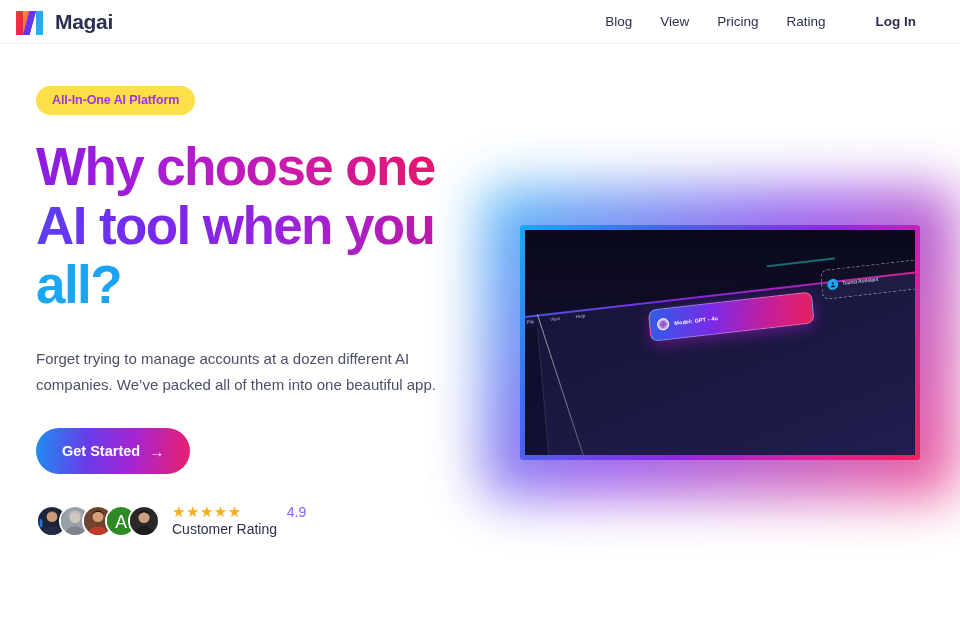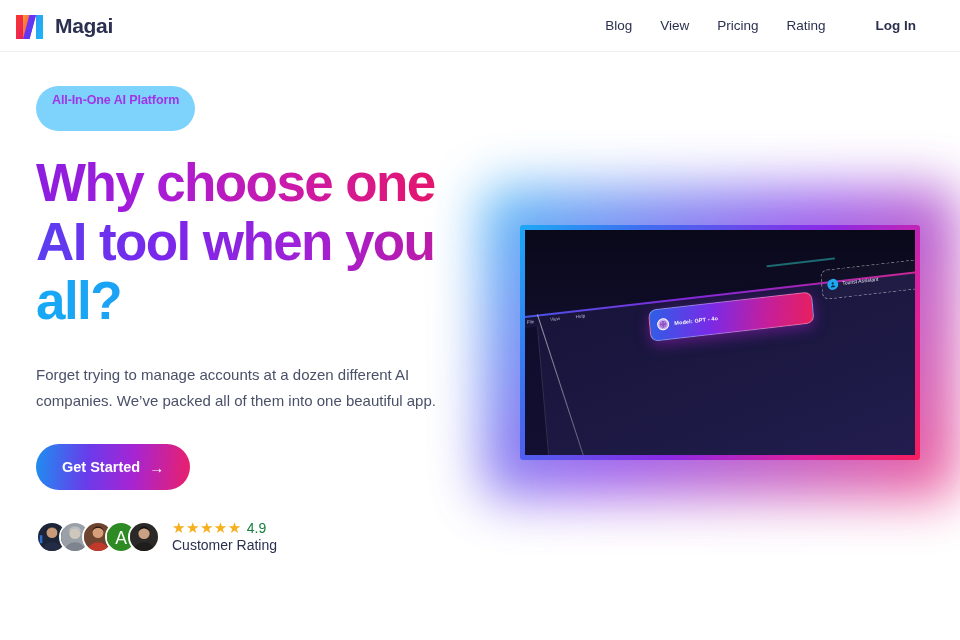--- a/index.html
+++ b/index.html
@@ -23,21 +23,21 @@
     height: 640px;
     background: #fff;
     overflow: hidden;
   }
 
   
   .header {
     position: absolute;
     top: 0; left: 0;
     width: 960px;
-    height: 52px;
+    height: 44px;
     display: flex;
     align-items: center;
     border-bottom: 1px solid #eceef2;
     background: #fff;
     z-index: 10;
   }
 
   .brand {
     display: flex;
     align-items: center;
@@ -95,26 +95,26 @@
   
   .hero-left {
     position: absolute;
     left: 36px;
     top: 86px;
     width: 420px;
   }
 
   .badge {
     display: inline-block;
-    background: #7dd3fc;
+    background: #fde047;
     color: #a233e8;
     font-size: 12.5px;
     font-weight: bold;
     border-radius: 999px;
-    padding: 7px 16px 24px;
+    padding: 7px 16px 8px;
     letter-spacing: -0.1px;
   }
 
   .headline {
     margin-top: 22px;
     font-size: 53px;
     line-height: 59px;
     font-weight: bold;
     letter-spacing: -1.6px;
   }
@@ -192,22 +192,23 @@
   .stars {
     color: #f6b01e;
     font-size: 15px;
     letter-spacing: 0.5px;
     line-height: 1;
   }
 
   .rating-score {
     font-size: 14px;
     font-weight: normal;
-    color: #15803d;
+    color: #8b5cf6;
     line-height: 1;
+    margin-left: 40px;
   }
 
   .rating-label {
     font-size: 14px;
     color: #2b3050;
   }
 
   
   .hero-visual {
     position: absolute;

